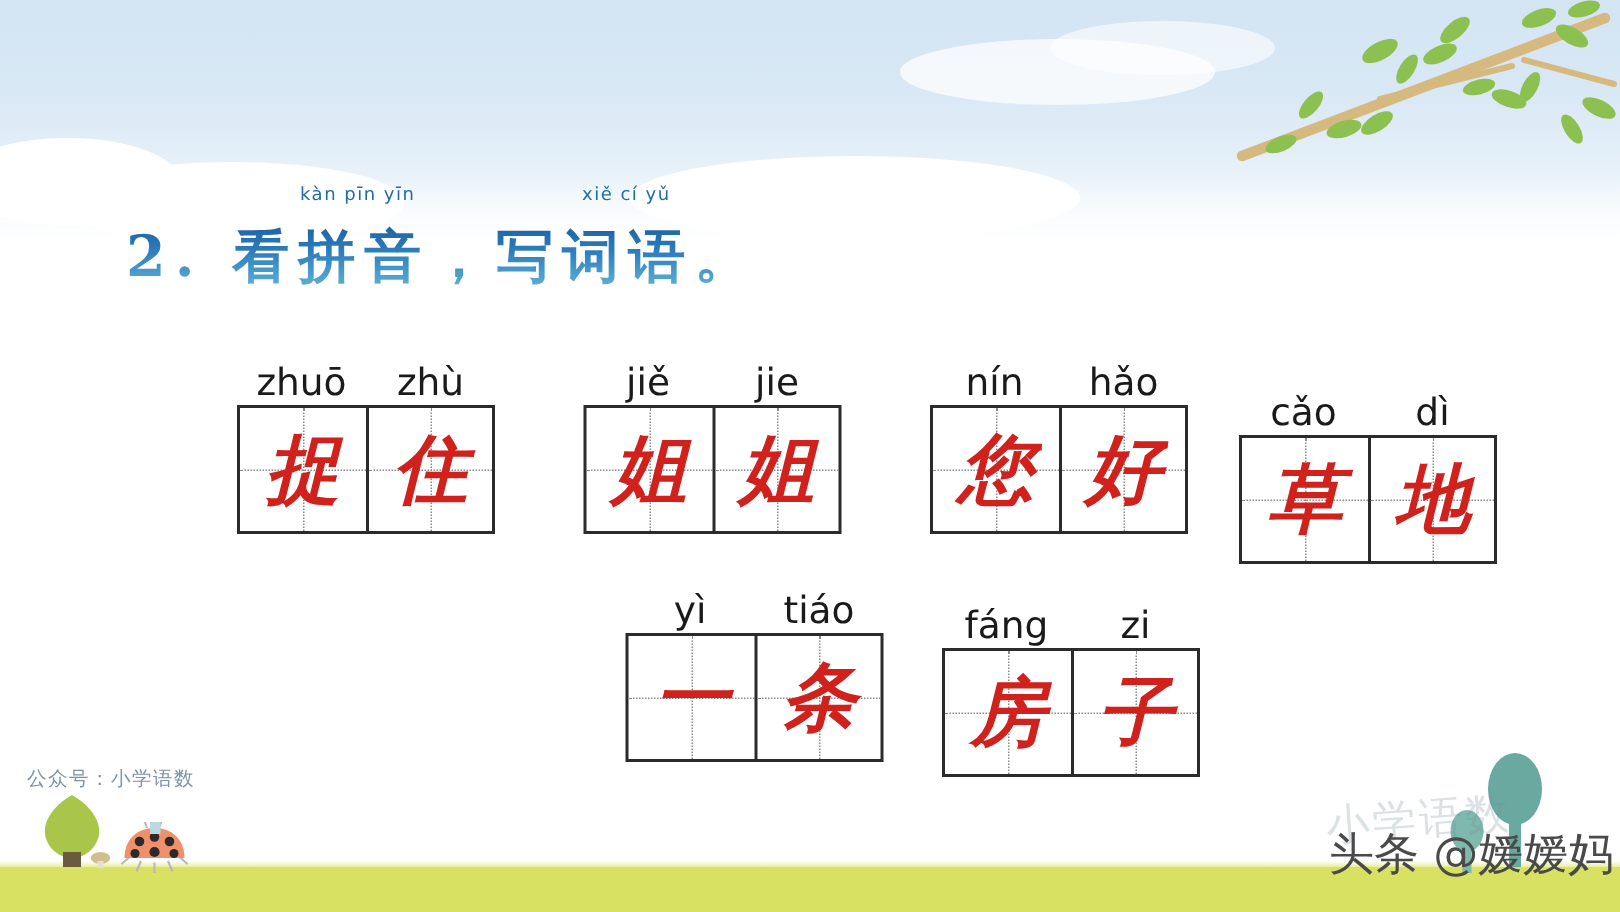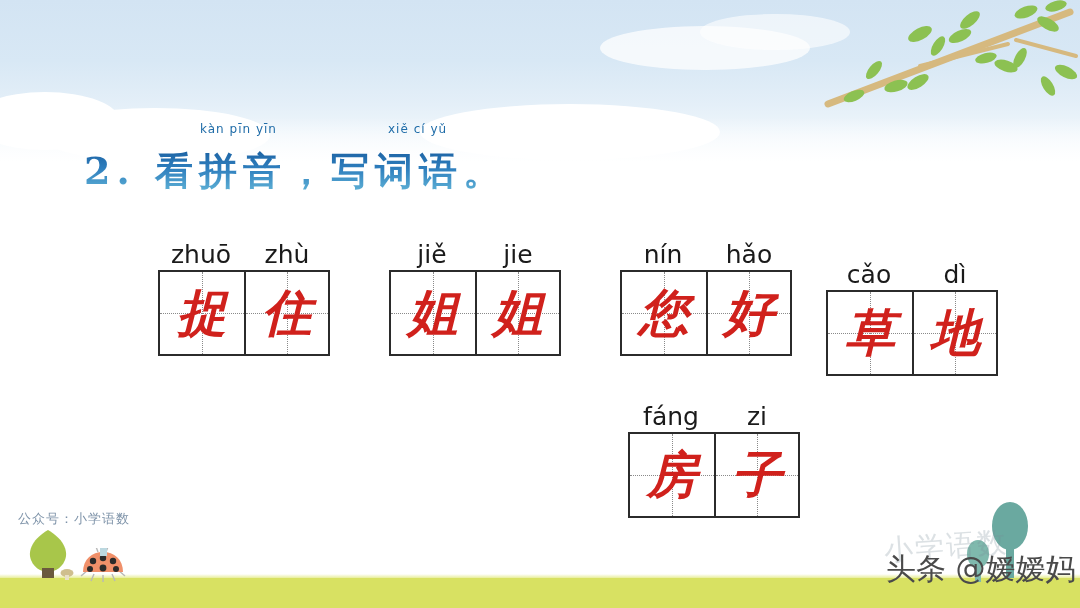--- a/index.html
+++ b/index.html
@@ -336,20 +336,31 @@
         <div class="pinyin-line"><span class="pinyin-cell" style="width: 86px;">cǎo</span><span class="pinyin-cell" style="width: 86px;">dì</span></div>
         <div class="tianzi-box">
           <div class="tianzi-cell">
             <span class="hanzi">草</span>
           </div>
           <div class="tianzi-cell">
             <span class="hanzi">地</span>
           </div>
         </div>
       </div>
+      <div class="word-item" style="left: 417px; top: 392px;">
+        <div class="pinyin-line"><span class="pinyin-cell" style="width: 86px;">yì</span><span class="pinyin-cell" style="width: 86px;">tiáo</span></div>
+        <div class="tianzi-box">
+          <div class="tianzi-cell">
+            <span class="hanzi">一</span>
+          </div>
+          <div class="tianzi-cell">
+            <span class="hanzi">条</span>
+          </div>
+        </div>
+      </div>
       <div class="word-item" style="left: 628px; top: 392px; margin-top: 10px;">
         <div class="pinyin-line"><span class="pinyin-cell" style="width: 86px;">fáng</span><span class="pinyin-cell" style="width: 86px;">zi</span></div>
         <div class="tianzi-box">
           <div class="tianzi-cell">
             <span class="hanzi">房</span>
           </div>
           <div class="tianzi-cell">
             <span class="hanzi">子</span>
           </div>
         </div>

